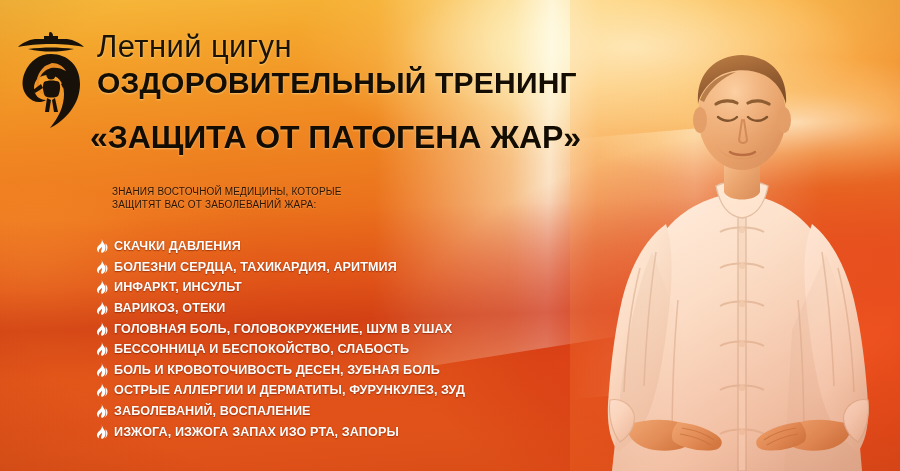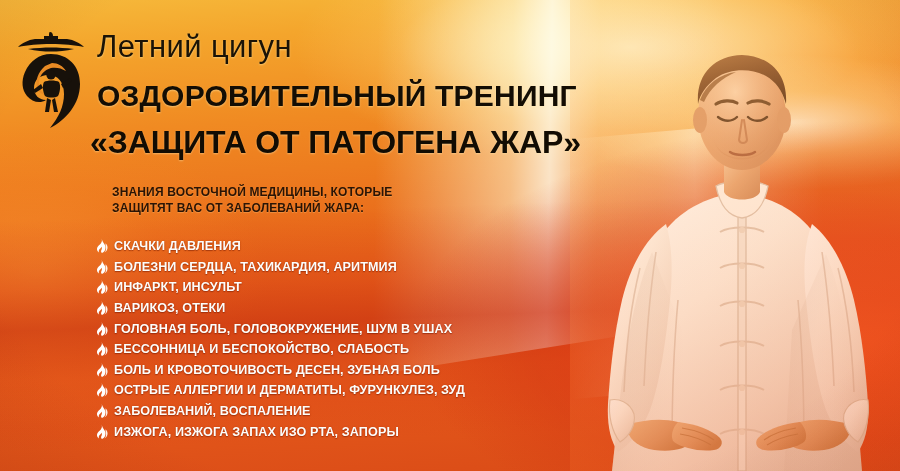--- a/index.html
+++ b/index.html
@@ -121,46 +121,46 @@
     line-height: 1.12;
     text-shadow: 0 1px 2px rgba(255,235,170,0.55);
     white-space: nowrap;
   }
   .t-line2 {
     font-size: 30px;
     font-weight: 700;
     letter-spacing: 0.2px;
     color: #130d04;
     line-height: 1.18;
-    margin-top: 13px;
+    margin-top: 0;
     text-shadow: 0 1px 2px rgba(255,238,180,0.50);
     white-space: nowrap;
   }
   .t-line3 {
     font-size: 32px;
     font-weight: 700;
     letter-spacing: -0.1px;
     color: #120c03;
     line-height: 1.16;
-    margin-top: 11px;
+    margin-top: 19px;
     margin-left: -7px;
     text-shadow: 0 1px 2px rgba(255,238,180,0.45);
     white-space: nowrap;
   }
 
   
   .subtitle {
     position: absolute;
     left: 112px;
     top: 185px;
     width: 430px;
   }
   .subtitle div {
-    font-size: 12px;
-    font-weight: 700;
+    font-size: 10px;
+    font-weight: 400;
     letter-spacing: 0.15px;
     color: #2a1405;
     line-height: 1.32;
     white-space: nowrap;
     text-shadow: 0 1px 1px rgba(255,220,150,0.30);
   }
 
   
   .sym-list {
     position: absolute;

